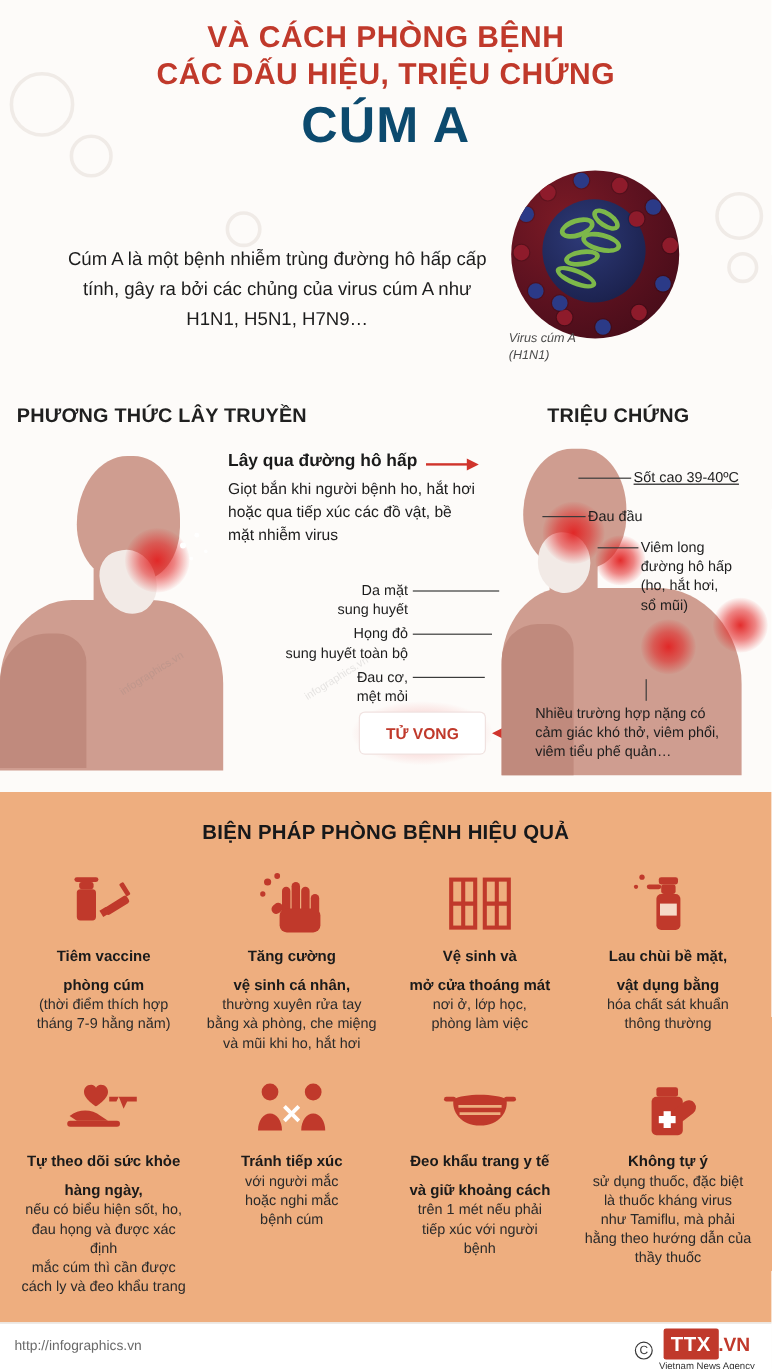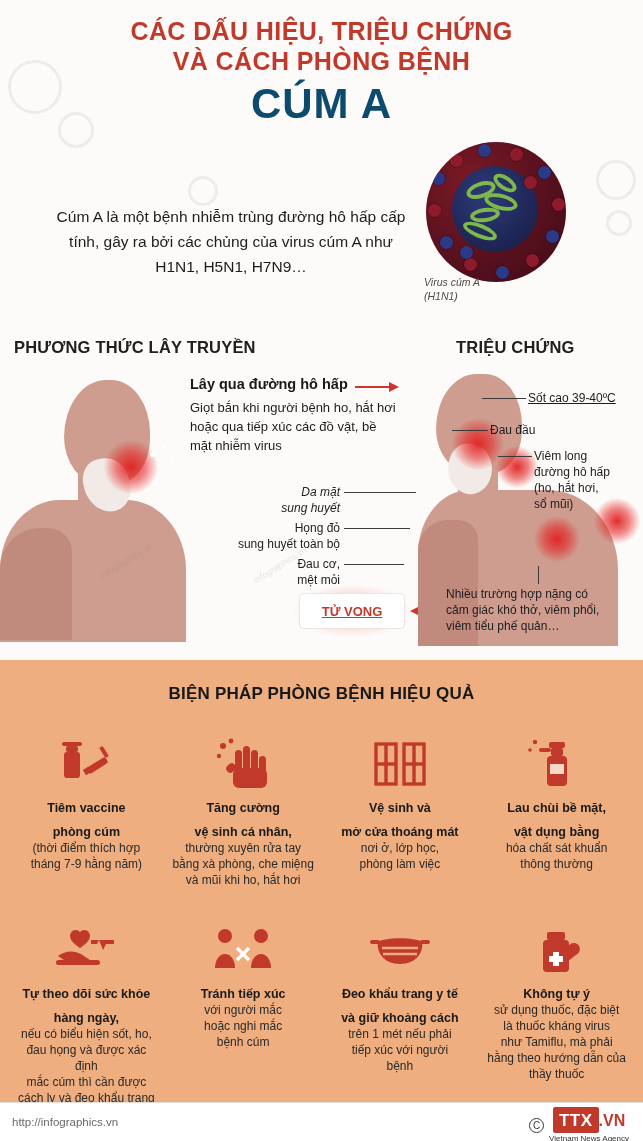--- a/index.html
+++ b/index.html
@@ -174,38 +174,37 @@
   .lay-body {
     position: absolute; left: 190px; top: 398px; width: 210px;
     font-size: 13px; line-height: 19px; color: #1d1d1d;
   }
 
   
   .llabel {
     position: absolute; text-align: right;
     font-size: 12px; line-height: 16px; color: #1d1d1d;
   }
-  #ll1 { left: 220px; top: 484px; width: 120px; font-style: italic; }
+  #ll1 { left: 220px; top: 484px; width: 120px; }
   #ll2 { left: 220px; top: 520px; width: 120px; }
   #ll3 { left: 220px; top: 556px; width: 120px; }
   .leader { position: absolute; height: 1px; background: #3b3b3b; }
   #ld1 { left: 344px; top: 492px; width: 72px; }
   #ld2 { left: 344px; top: 528px; width: 66px; }
   #ld3 { left: 344px; top: 564px; width: 60px; }
 
   
   .death {
     position: absolute; left: 300px; top: 594px;
     width: 104px; height: 34px;
     background: #ffffff;
     border-radius: 4px;
     display: flex; align-items: center; justify-content: center;
     font-size: 13px; font-weight: bold; color: #c0392b;
     box-shadow: 0 0 0 1px #f0e2e0;
-    text-decoration: underline;
   }
   .death-glow {
     position: absolute; left: 292px; top: 584px;
     width: 120px; height: 54px;
     border-radius: 50%;
     background: radial-gradient(ellipse at center, rgba(230,40,40,.35) 0%, rgba(230,40,40,0) 70%);
   }
   .arrow-red2 {
     position: absolute; left: 410px; top: 606px; width: 44px; height: 10px;
   }
@@ -272,25 +271,25 @@
     width: 643px; height: 442px;
     background: #eeae7f;
   }
   .prevent-title {
     position: absolute; left: 0; top: 24px; width: 643px;
     text-align: center;
     font-size: 17px; font-weight: bold; color: #17181a;
     letter-spacing: .2px;
   }
   .grid {
-    position: absolute; left: 8px; top: 74px;
+    position: absolute; left: 8px; top: 63px;
     width: 627px;
     display: grid;
     grid-template-columns: repeat(4, 1fr);
-    row-gap: 32px;
+    row-gap: 17px;
   }
   .cell { text-align: center; padding: 0 6px; }
   .ic { height: 58px; display: flex; align-items: flex-end; justify-content: center; }
   .ic svg { display: block; }
   .cell .head {
     font-size: 12.5px; font-weight: bold; color: #1a1a1a;
     line-height: 16px; margin-top: 8px;
   }
   .cell .sub {
     font-size: 12px; color: #2a2a2a; line-height: 16px;
@@ -334,22 +333,22 @@
 
 <div class="page">
 
   <div class="deco deco1"></div>
   <div class="deco deco2"></div>
   <div class="deco deco3"></div>
   <div class="deco deco4"></div>
   <div class="deco deco5"></div>
 
   <div class="header">
+    <div class="h-line h2">VÀ CÁCH PHÒNG BỆNH</div>
     <div class="h-line h1">CÁC DẤU HIỆU, TRIỆU CHỨNG</div>
-    <div class="h-line h2">VÀ CÁCH PHÒNG BỆNH</div>
     <div class="h3">CÚM A</div>
   </div>
 
   <div class="intro">Cúm A là một bệnh nhiễm trùng đường hô hấp cấp tính, gây ra bởi các chủng của virus cúm A như H1N1, H5N1, H7N9…</div>
 
   <div class="virus-wrap">
     <div class="virus">
       <div class="core"></div>
       <div class="rna r1"></div>
         <div class="rna r2"></div>

